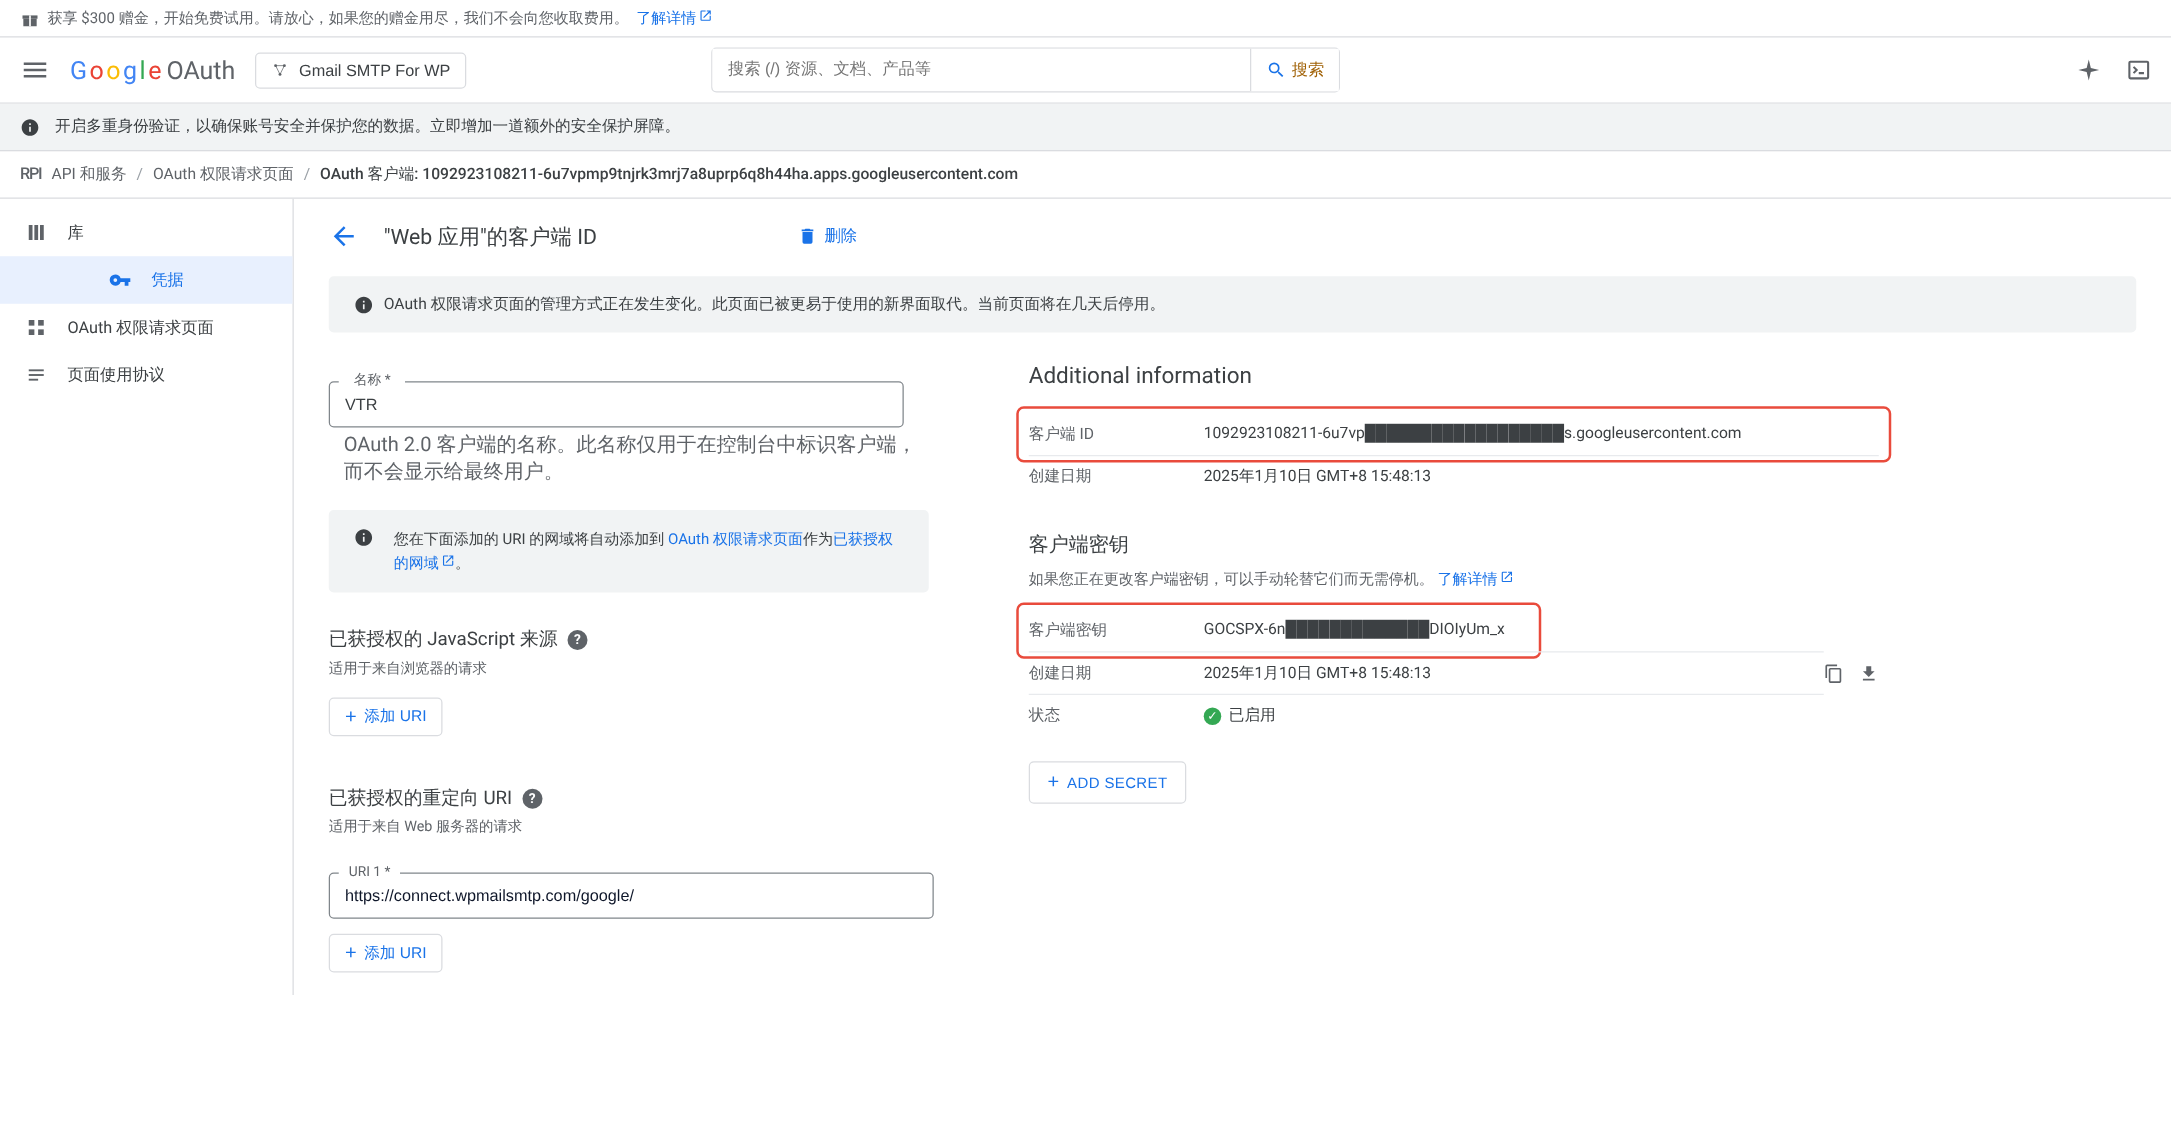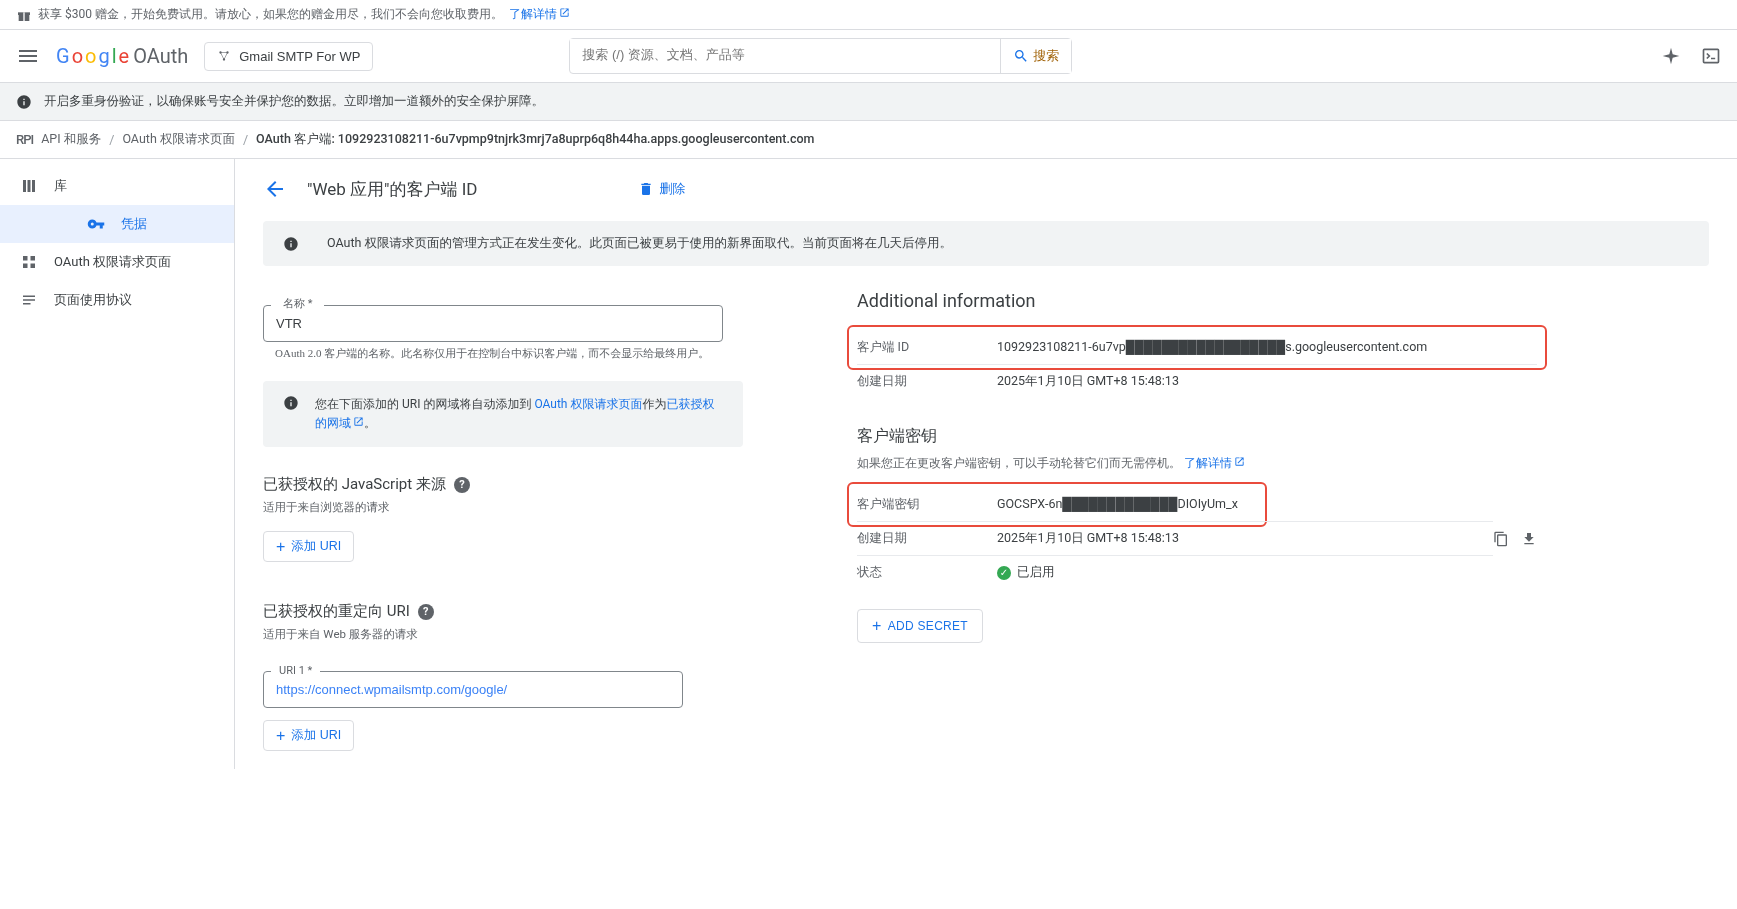--- a/index.html
+++ b/index.html
@@ -45,45 +45,45 @@
 .side-ic { width: 18px; height: 18px; fill: #5f6368; }
 .side-item.active .side-ic { fill: #1a73e8; }
 
 .main { flex: 1; padding: 18px 28px; }
 .page-head { display: flex; align-items: center; gap: 20px; margin-bottom: 20px; }
 .back-arrow { width: 24px; height: 24px; fill: #1a73e8; cursor: pointer; }
 .page-title { font-size: 17px; color: #3c4043; font-weight: 400; }
 .delete-btn { display: flex; align-items: center; gap: 6px; color: #1a73e8; font-size: 13px; cursor: pointer; margin-left: 140px; }
 .trash-icon { width: 16px; height: 16px; fill: #1a73e8; }
 
-.info-panel { display: flex; align-items: center; gap: 28px; background: #f1f3f4; padding: 14px 20px; font-size: 12.5px; color: #3c4043; border-radius: 4px; margin-bottom: 24px; }
-
-.columns { display: flex; gap: 114px; }
+.info-panel { display: flex; align-items: center; gap: 8px; background: #f1f3f4; padding: 14px 20px; font-size: 12.5px; color: #3c4043; border-radius: 4px; margin-bottom: 24px; }
+
+.columns { display: flex; gap: 80px; }
 .col-left { width: 480px; }
 .col-right { flex: 1; max-width: 680px; }
 
 .field-group { margin-bottom: 8px; }
 .field-label { font-size: 11px; color: #5f6368; display: block; padding: 0 12px; position: relative; top: 6px; background: #fff; width: fit-content; margin-left: 8px; }
 .field-input { width: 460px; border: 1px solid #80868b; border-radius: 4px; padding: 10px 12px; font-size: 13px; color: #3c4043; }
-.field-help { font-size: 11px; color: #5f6368; margin-top: 4px; padding-left: 12px; font-family: Liberation Serif, serif; }
+.field-help { font-size: 16px; color: #5f6368; margin-top: 4px; padding-left: 12px; }
 
 .domain-note { display: flex; align-items: flex-start; gap: 16px; background: #f1f3f4; padding: 14px 20px; font-size: 12px; color: #3c4043; border-radius: 4px; margin: 20px 0 28px 0; line-height: 1.6; }
 .domain-note a { color: #1a73e8; text-decoration: none; }
 
 .section-head { display: flex; align-items: center; gap: 8px; margin-bottom: 6px; }
 .section-title { font-size: 15px; font-weight: 400; color: #3c4043; }
 .help-icon { width: 16px; height: 16px; background: #5f6368; border-radius: 50%; color: #fff; display: flex; align-items: center; justify-content: center; font-size: 11px; font-weight: bold; }
 .section-sub { font-size: 11.5px; color: #5f6368; margin-bottom: 16px; }
 
 .add-uri-btn { display: inline-flex; align-items: center; gap: 6px; border: 1px solid #dadce0; border-radius: 4px; padding: 6px 12px; font-size: 12.5px; color: #1a73e8; background: #fff; cursor: pointer; }
 .plus  { font-size: 16px; line-height: 1; }
 
 .uri-field-grp { margin: 12px 0 12px 0; }
 .uri-label { font-size: 11px; color: #5f6368; padding: 0 8px; background: #fff; width: fit-content; position: relative; top: 6px; margin-left: 8px; }
-.uri-input { width: 420px; border: 1px solid #80868b; border-radius: 4px; padding: 10px 12px; font-size: 13px; color: #3b82f6; }
+.uri-input { width: 484px; border: 1px solid #80868b; border-radius: 4px; padding: 10px 12px; font-size: 13px; color: #0f172a; }
 
 .right-title { font-size: 18px; font-weight: 400; color: #3c4043; margin-bottom: 20px; }
 .info-table { width: 100%; }
 .info-row { display: flex; padding: 8px 0; border-top: 1px solid #e8eaed; font-size: 12.5px; }
 .info-row:first-child { border-top: none; }
 .info-key { width: 140px; color: #5f6368; }
 .info-val { flex: 1; color: #3c4043; }
 .red-box { border: 2px solid #e94b3c; border-radius: 6px; padding: 4px 8px; margin: -6px -10px; }
 .right-h2 { font-size: 16px; color: #3c4043; margin-top: 28px; margin-bottom: 8px; }
 .right-sub { font-size: 12px; color: #5f6368; margin-bottom: 16px; }

